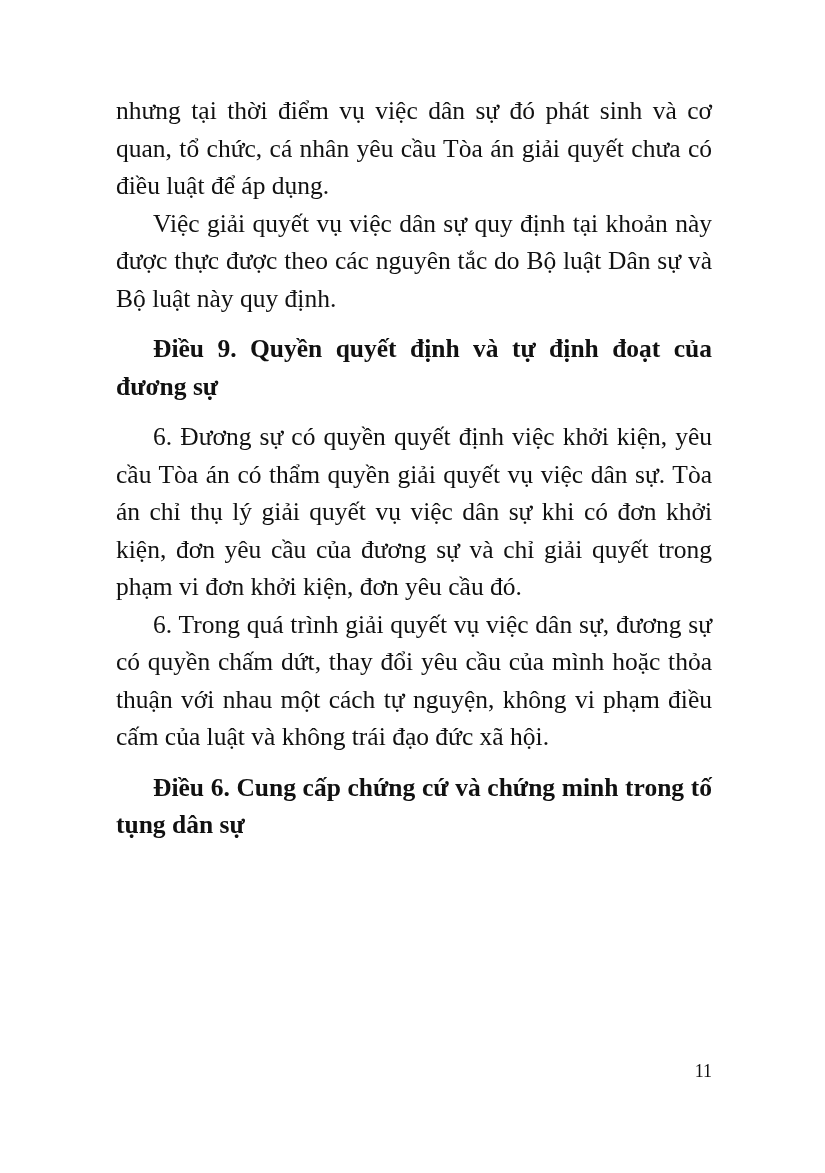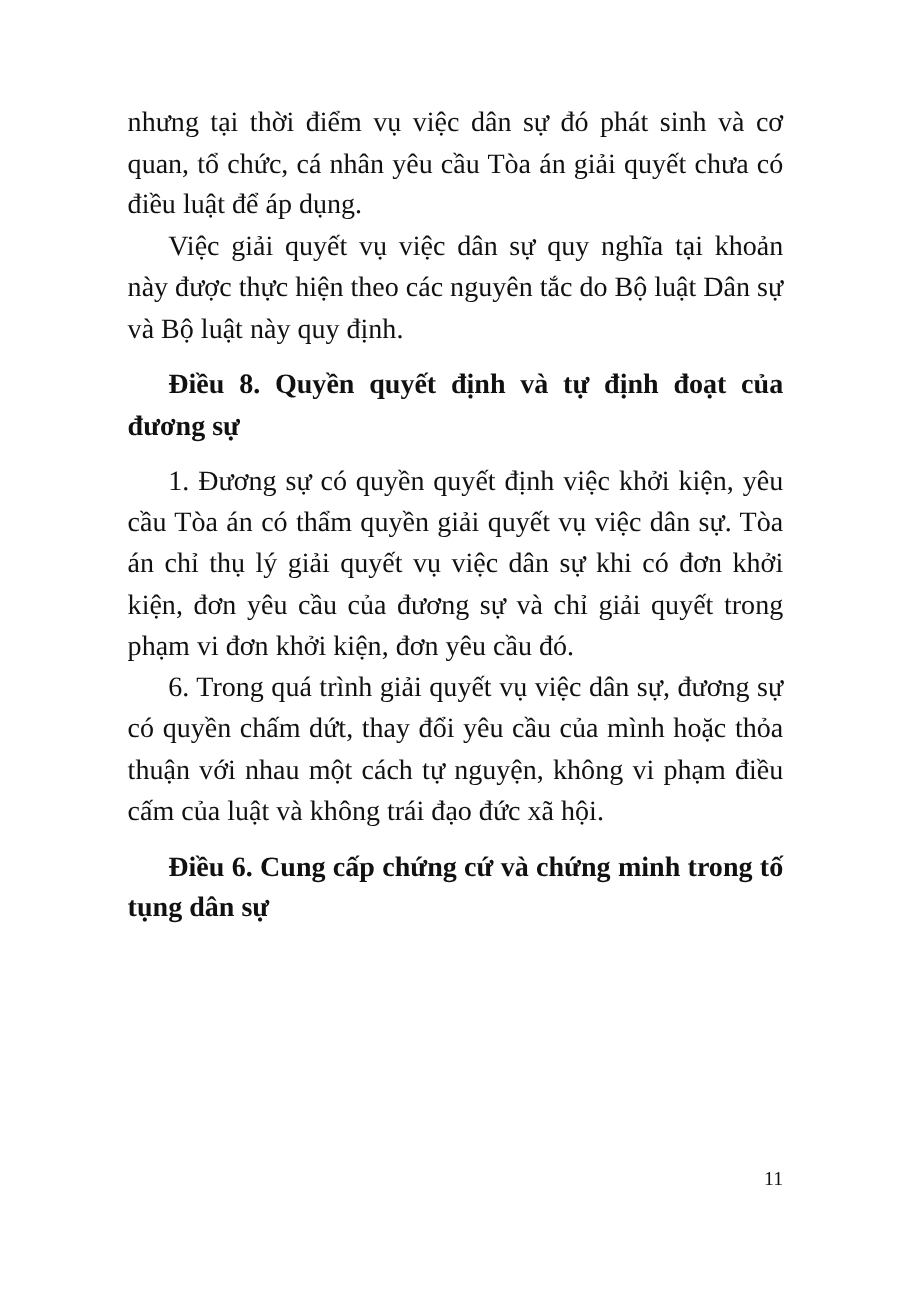--- a/index.html
+++ b/index.html
@@ -51,21 +51,21 @@
     line-height: 1;
     color: #111111;
   }
 </style>
 </head>
 <body>
 
 <div class="page">
   <div class="text-block">
     <p class="para no-indent">nhưng tại thời điểm vụ việc dân sự đó phát sinh và cơ quan, tổ chức, cá nhân yêu cầu Tòa án giải quyết chưa có điều luật để áp dụng.</p>
-    <p class="para">Việc giải quyết vụ việc dân sự quy nghĩa tại khoản này được thực hiện theo các nguyên tắc do Bộ luật Dân sự và Bộ luật này quy định.</p>
-    <h2 class="heading">Điều 8. Quyền quyết định và tự định đoạt của đương sự</h2>
-    <p class="para">1. Đương sự có quyền quyết định việc khởi kiện, yêu cầu Tòa án có thẩm quyền giải quyết vụ việc dân sự. Tòa án chỉ thụ lý giải quyết vụ việc dân sự khi có đơn khởi kiện, đơn yêu cầu của đương sự và chỉ giải quyết trong phạm vi đơn khởi kiện, đơn yêu cầu đó.</p>
+    <p class="para">Việc giải quyết vụ việc dân sự quy định tại khoản này được thực được theo các nguyên tắc do Bộ luật Dân sự và Bộ luật này quy định.</p>
+    <h2 class="heading">Điều 9. Quyền quyết định và tự định đoạt của đương sự</h2>
+    <p class="para">6. Đương sự có quyền quyết định việc khởi kiện, yêu cầu Tòa án có thẩm quyền giải quyết vụ việc dân sự. Tòa án chỉ thụ lý giải quyết vụ việc dân sự khi có đơn khởi kiện, đơn yêu cầu của đương sự và chỉ giải quyết trong phạm vi đơn khởi kiện, đơn yêu cầu đó.</p>
     <p class="para">6. Trong quá trình giải quyết vụ việc dân sự, đương sự có quyền chấm dứt, thay đổi yêu cầu của mình hoặc thỏa thuận với nhau một cách tự nguyện, không vi phạm điều cấm của luật và không trái đạo đức xã hội.</p>
     <h2 class="heading">Điều 6. Cung cấp chứng cứ và chứng minh trong tố tụng dân sự</h2>
   </div>
 
   <div class="page-number">11</div>
 </div>
 
 </body></html>

